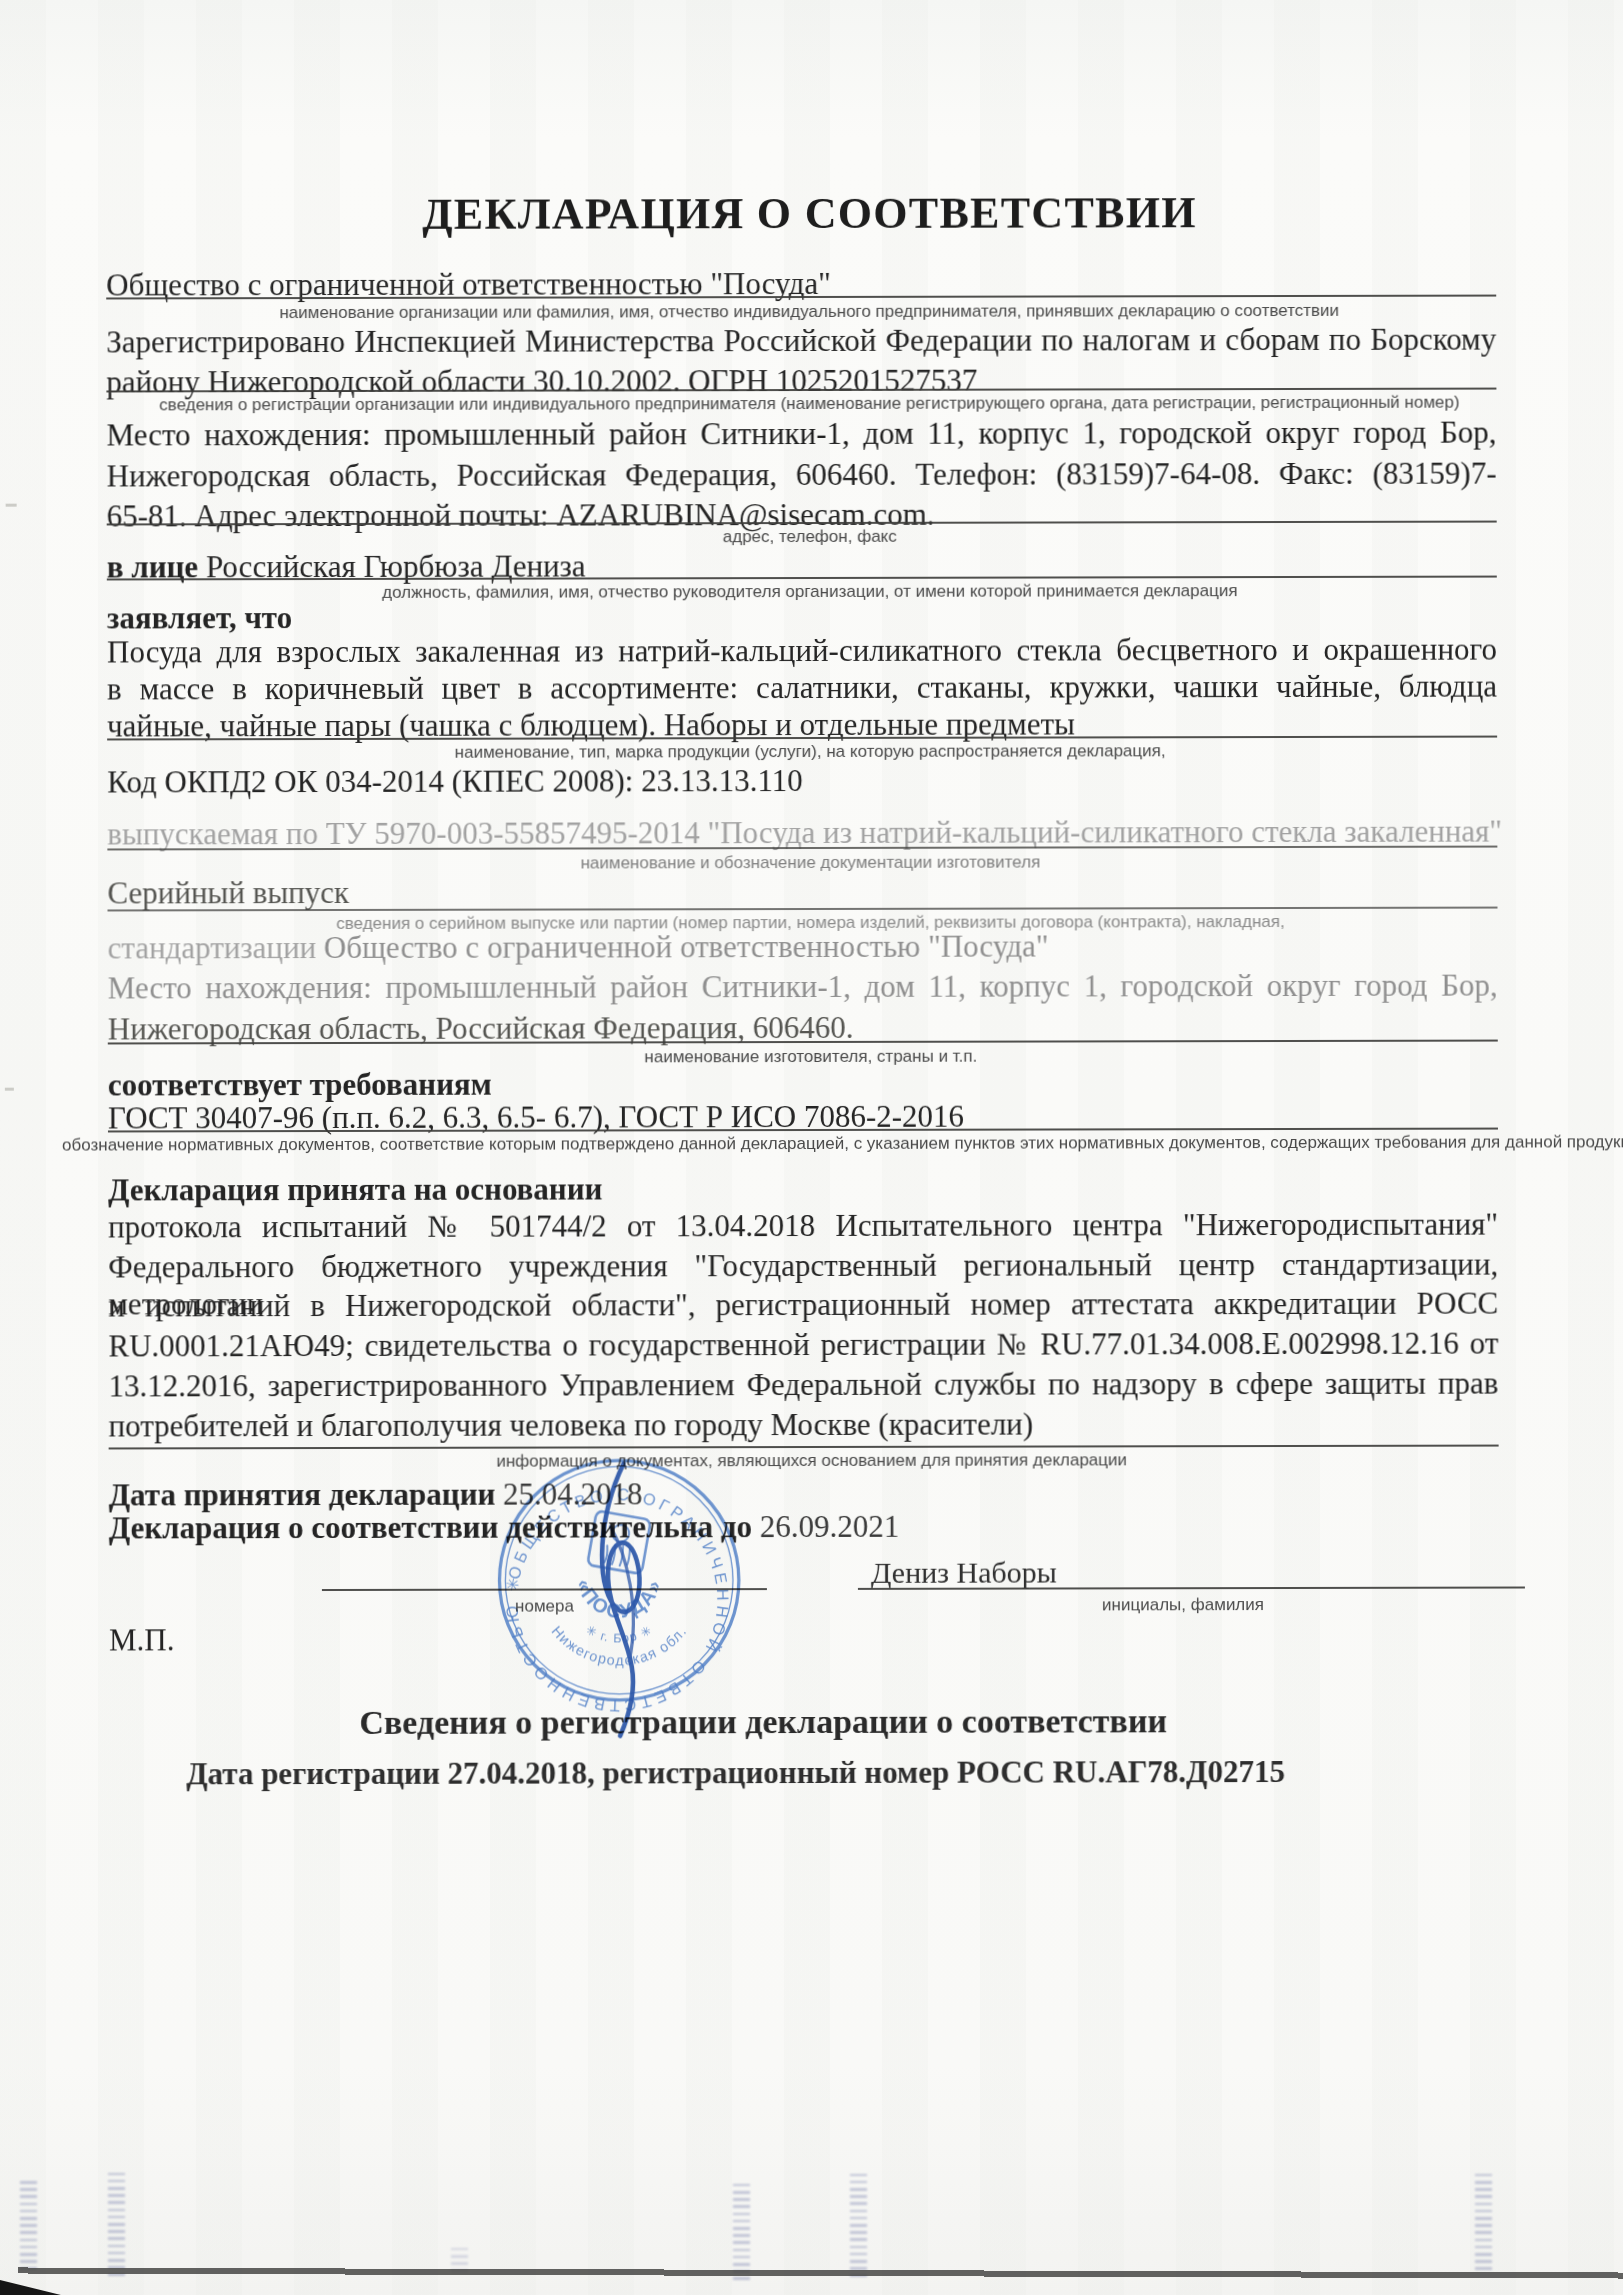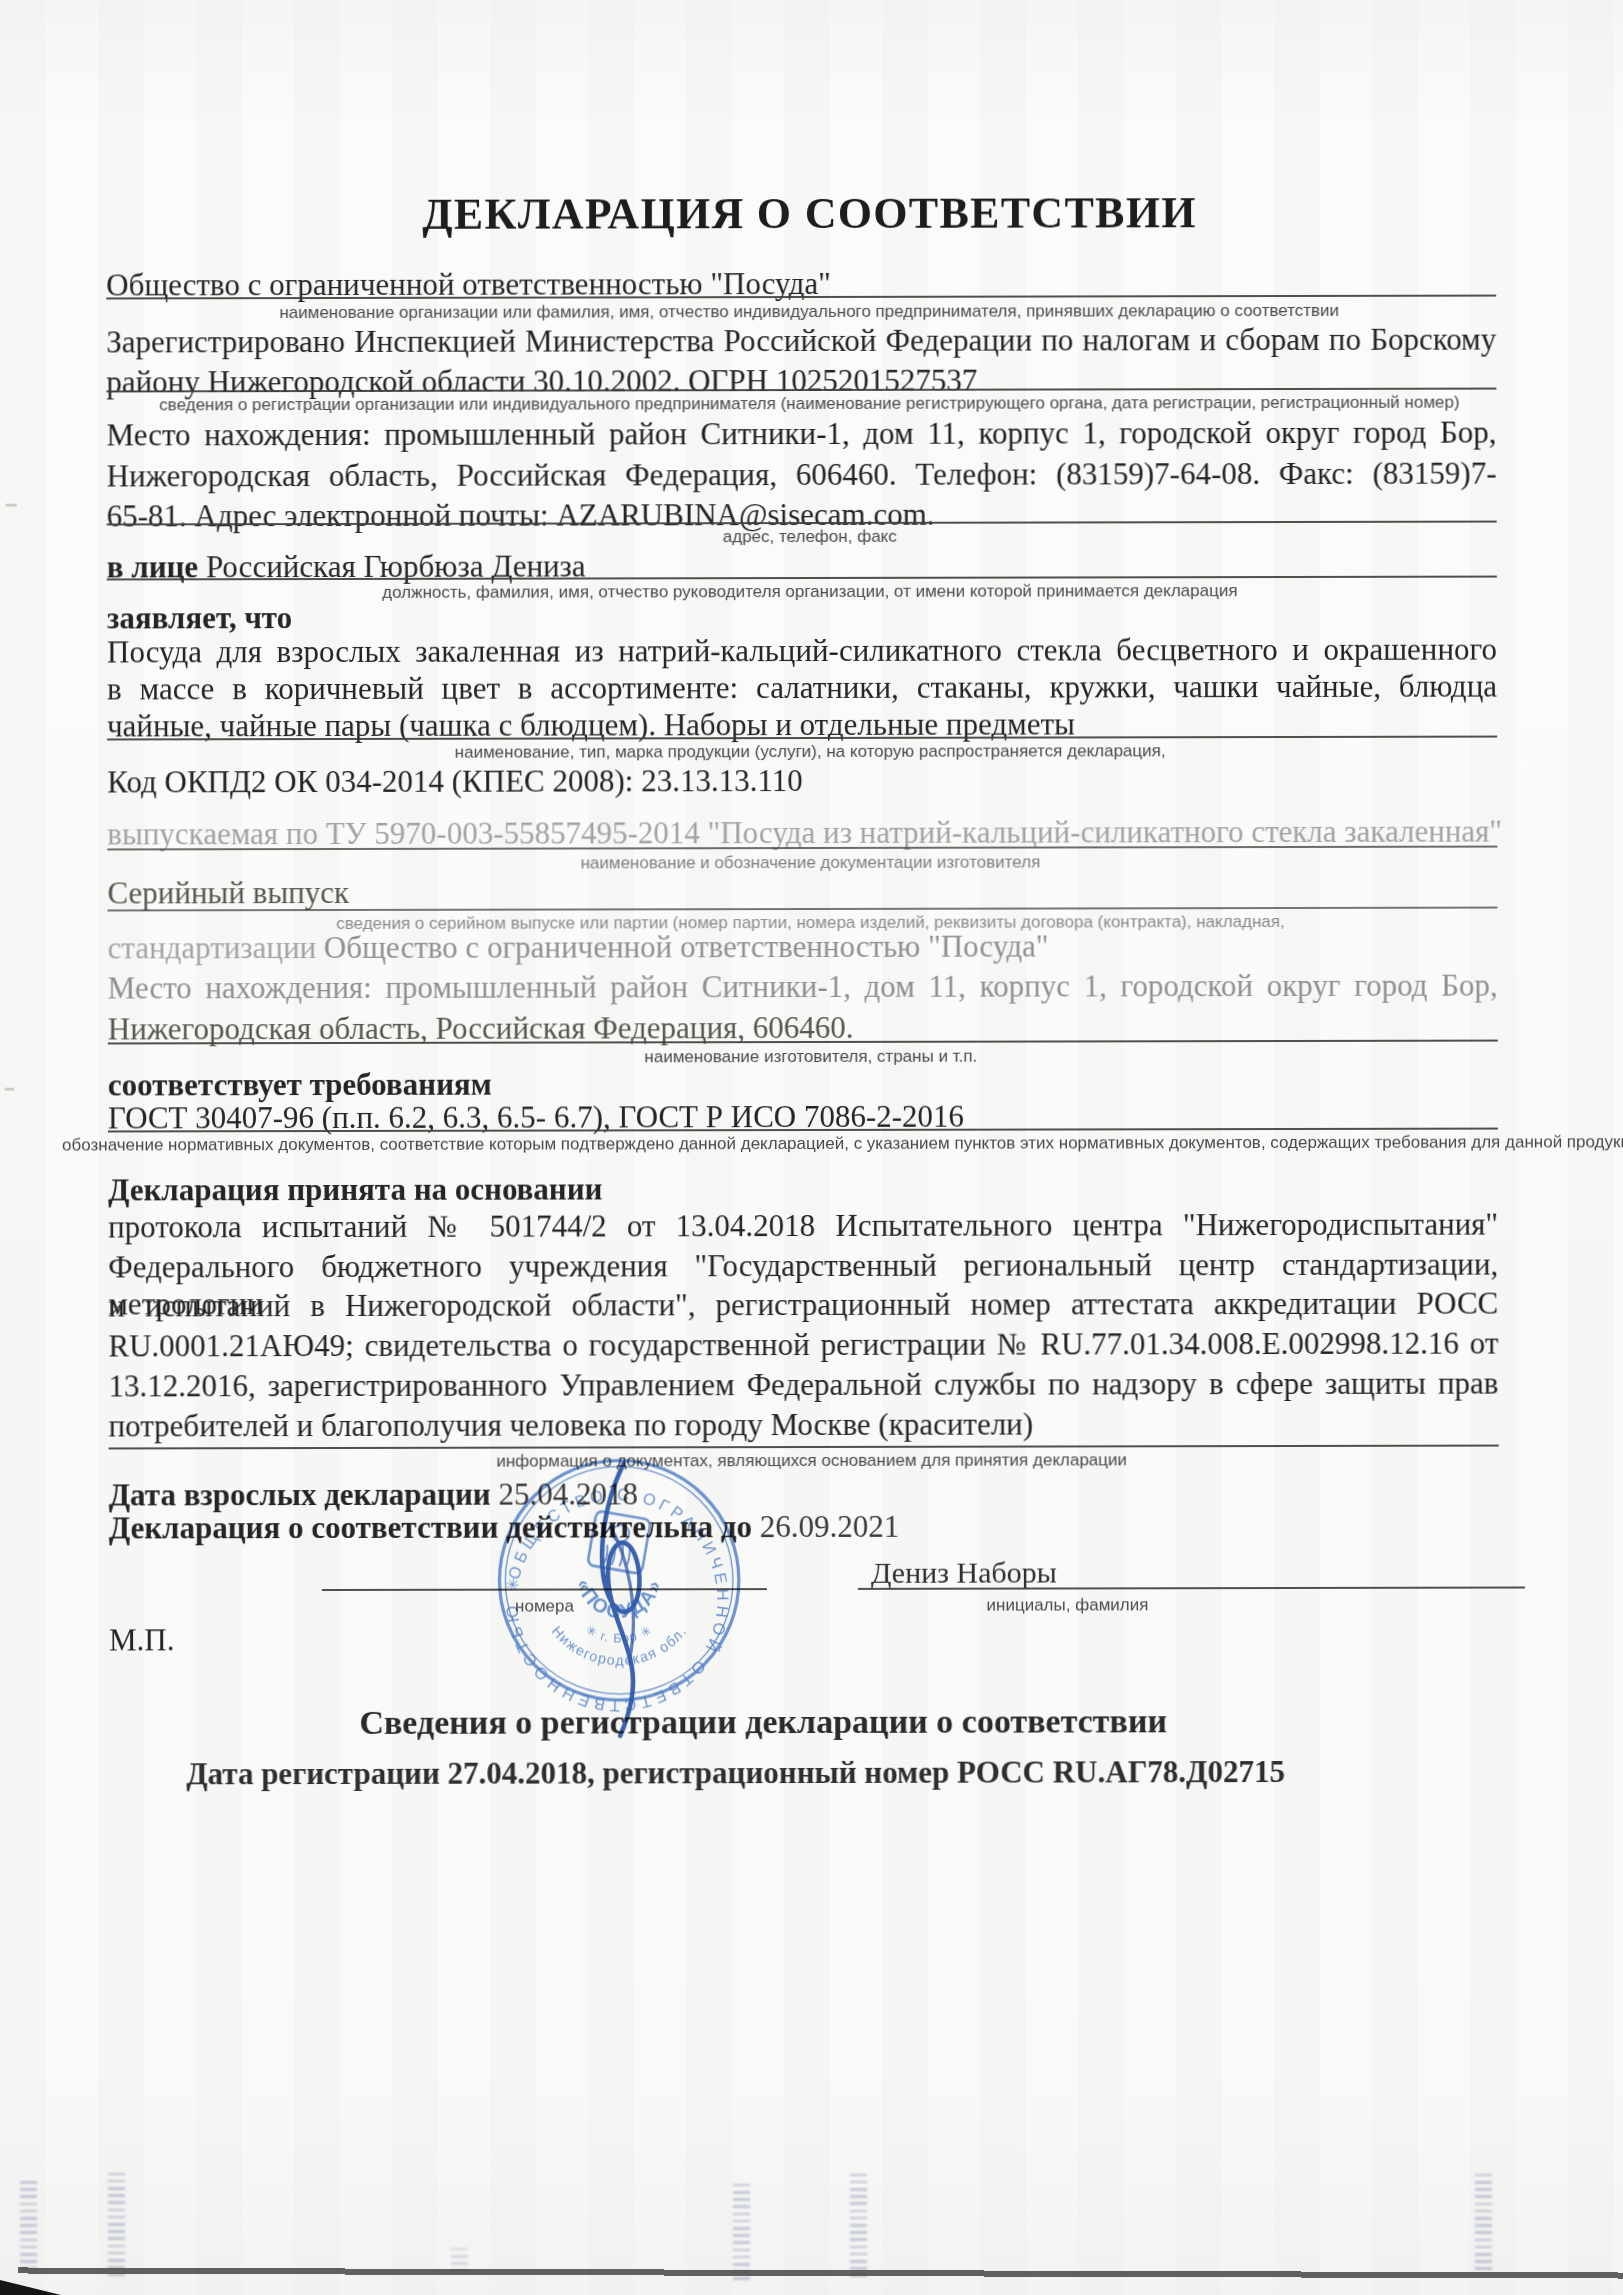--- a/index.html
+++ b/index.html
@@ -114,28 +114,28 @@
     <div class="abs t left bold" style="top:1171px;">Декларация принята на основании</div>
     <div class="abs t left just" style="top:1208px;">протокола  испытаний  №  501744/2  от  13.04.2018  Испытательного  центра  "Нижегородиспытания"</div>
     <div class="abs t left just" style="top:1248px;">Федерального бюджетного учреждения "Государственный региональный центр стандартизации, метрологии</div>
     <div class="abs t left just" style="top:1287px;">и испытаний в Нижегородской области", регистрационный номер аттестата аккредитации РОСС</div>
     <div class="abs t left just" style="top:1327px;">RU.0001.21АЮ49; свидетельства о государственной регистрации № RU.77.01.34.008.Е.002998.12.16 от</div>
     <div class="abs t left just" style="top:1367px;">13.12.2016, зарегистрированного Управлением Федеральной службы по надзору в сфере защиты прав</div>
     <div class="abs t left" style="top:1407px;">потребителей и благополучия человека по городу Москве (красители)</div>
     <div class="rule" style="left:108px;top:1446px;width:1390px;"></div>
     <div class="cap" style="top:1451px;">информация о документах, являющихся основанием для принятия декларации</div>
 
-    <div class="abs t left" style="top:1476px;"><span class="bold">Дата взрослых декларации</span><span style="color:#3a3a3a;"> 25.04.2018</span></div>
+    <div class="abs t left" style="top:1476px;"><span class="bold">Дата принятия декларации</span><span style="color:#3a3a3a;"> 25.04.2018</span></div>
     <div class="abs t left" style="top:1509px;"><span class="bold">Декларация о соответствии действительна до</span><span style="color:#3a3a3a;"> 26.09.2021</span></div>
 
     <div class="abs" style="left:870px;top:1556px;font-size:30px;color:#2f2f2f;">Дениз Наборы</div>
     <div class="rule" style="left:321px;top:1588px;width:445px;"></div>
     <div class="rule" style="left:857px;top:1588px;width:667px;"></div>
     <div class="cap" style="left:321px;width:445px;top:1596px;">номера</div>
-    <div class="cap" style="left:870px;width:393px;top:1596px;text-align:center;">инициалы, фамилия</div>
+    <div class="cap" style="left:870px;width:393px;top:1596px;text-align:right;">инициалы, фамилия</div>
     <div class="abs t left" style="top:1621px;">М.П.</div>
 
     <div class="abs heading2" style="top:1703px;">Сведения о регистрации декларации о соответствии</div>
     <div class="abs regline" style="left:185px;top:1755px;">Дата регистрации 27.04.2018, регистрационный номер РОСС RU.АГ78.Д02715</div>
 
     <div class="stamp-wrap">
       <svg width="327" height="301" viewBox="0 0 500 460">
         <g stroke="#4f7ec6" fill="none" opacity="0.82">
           <circle cx="245" cy="200" r="183" stroke-width="5"></circle>
           <circle cx="245" cy="200" r="174" stroke-width="2"></circle>

